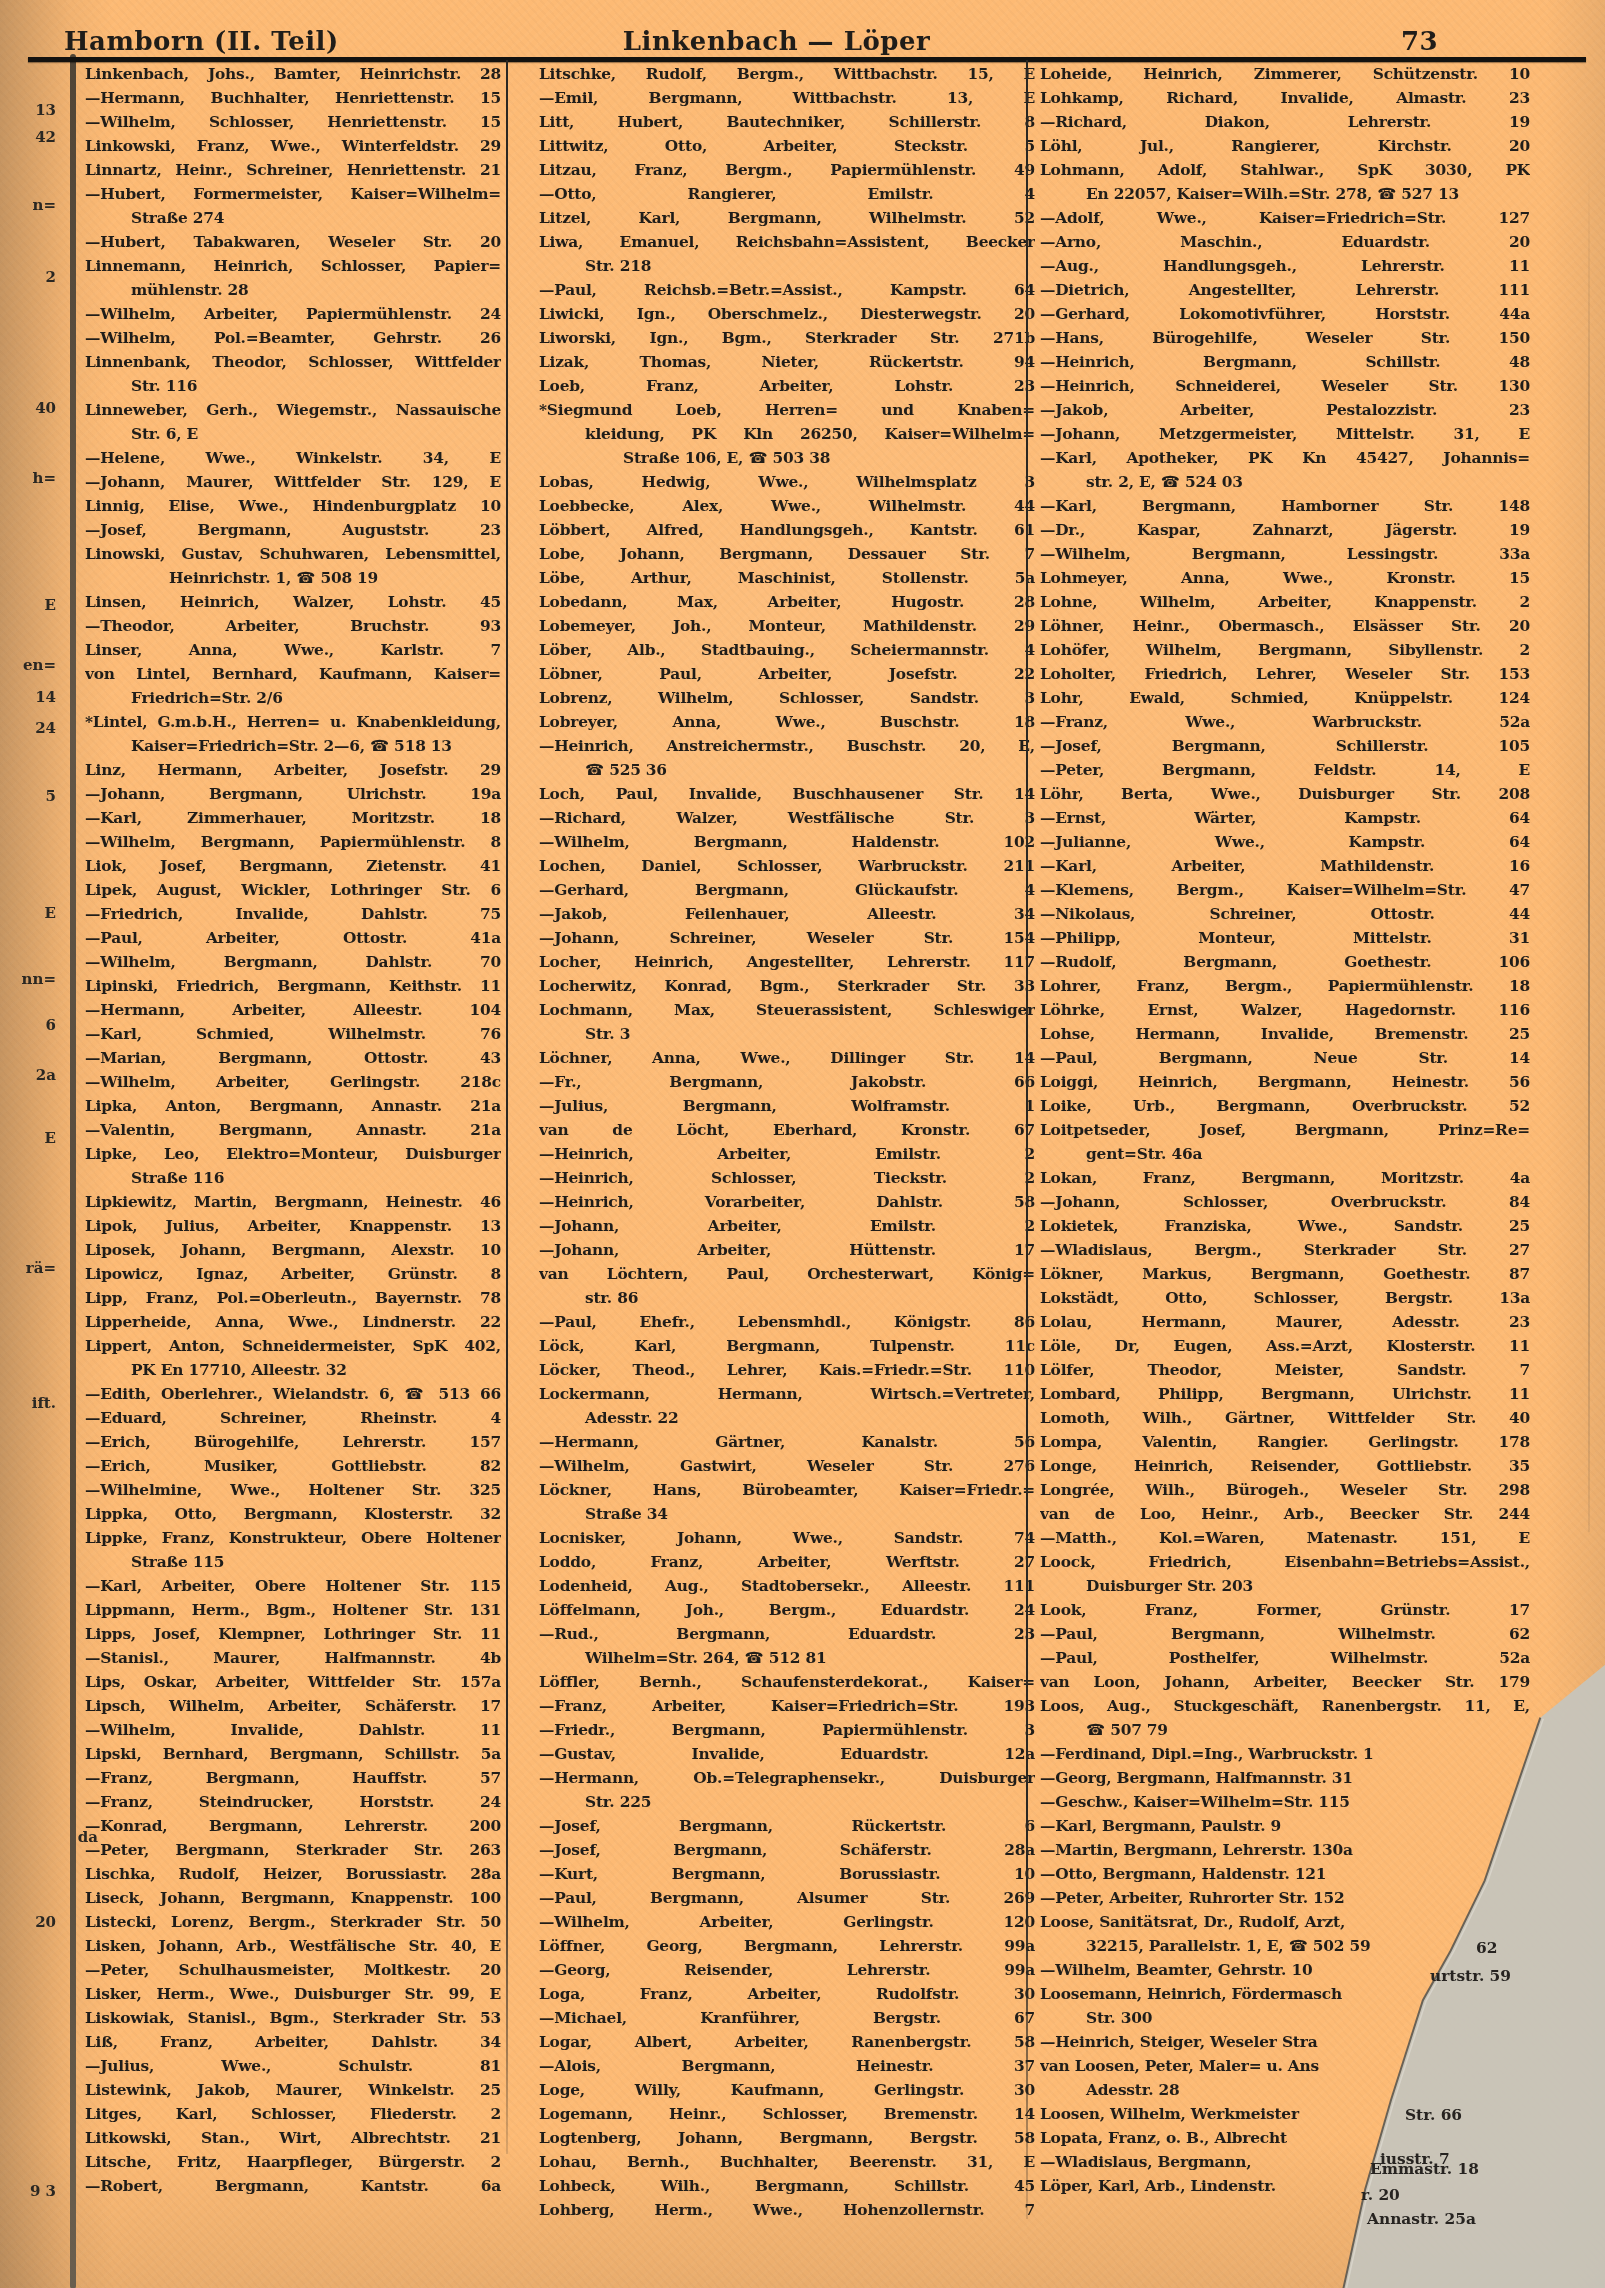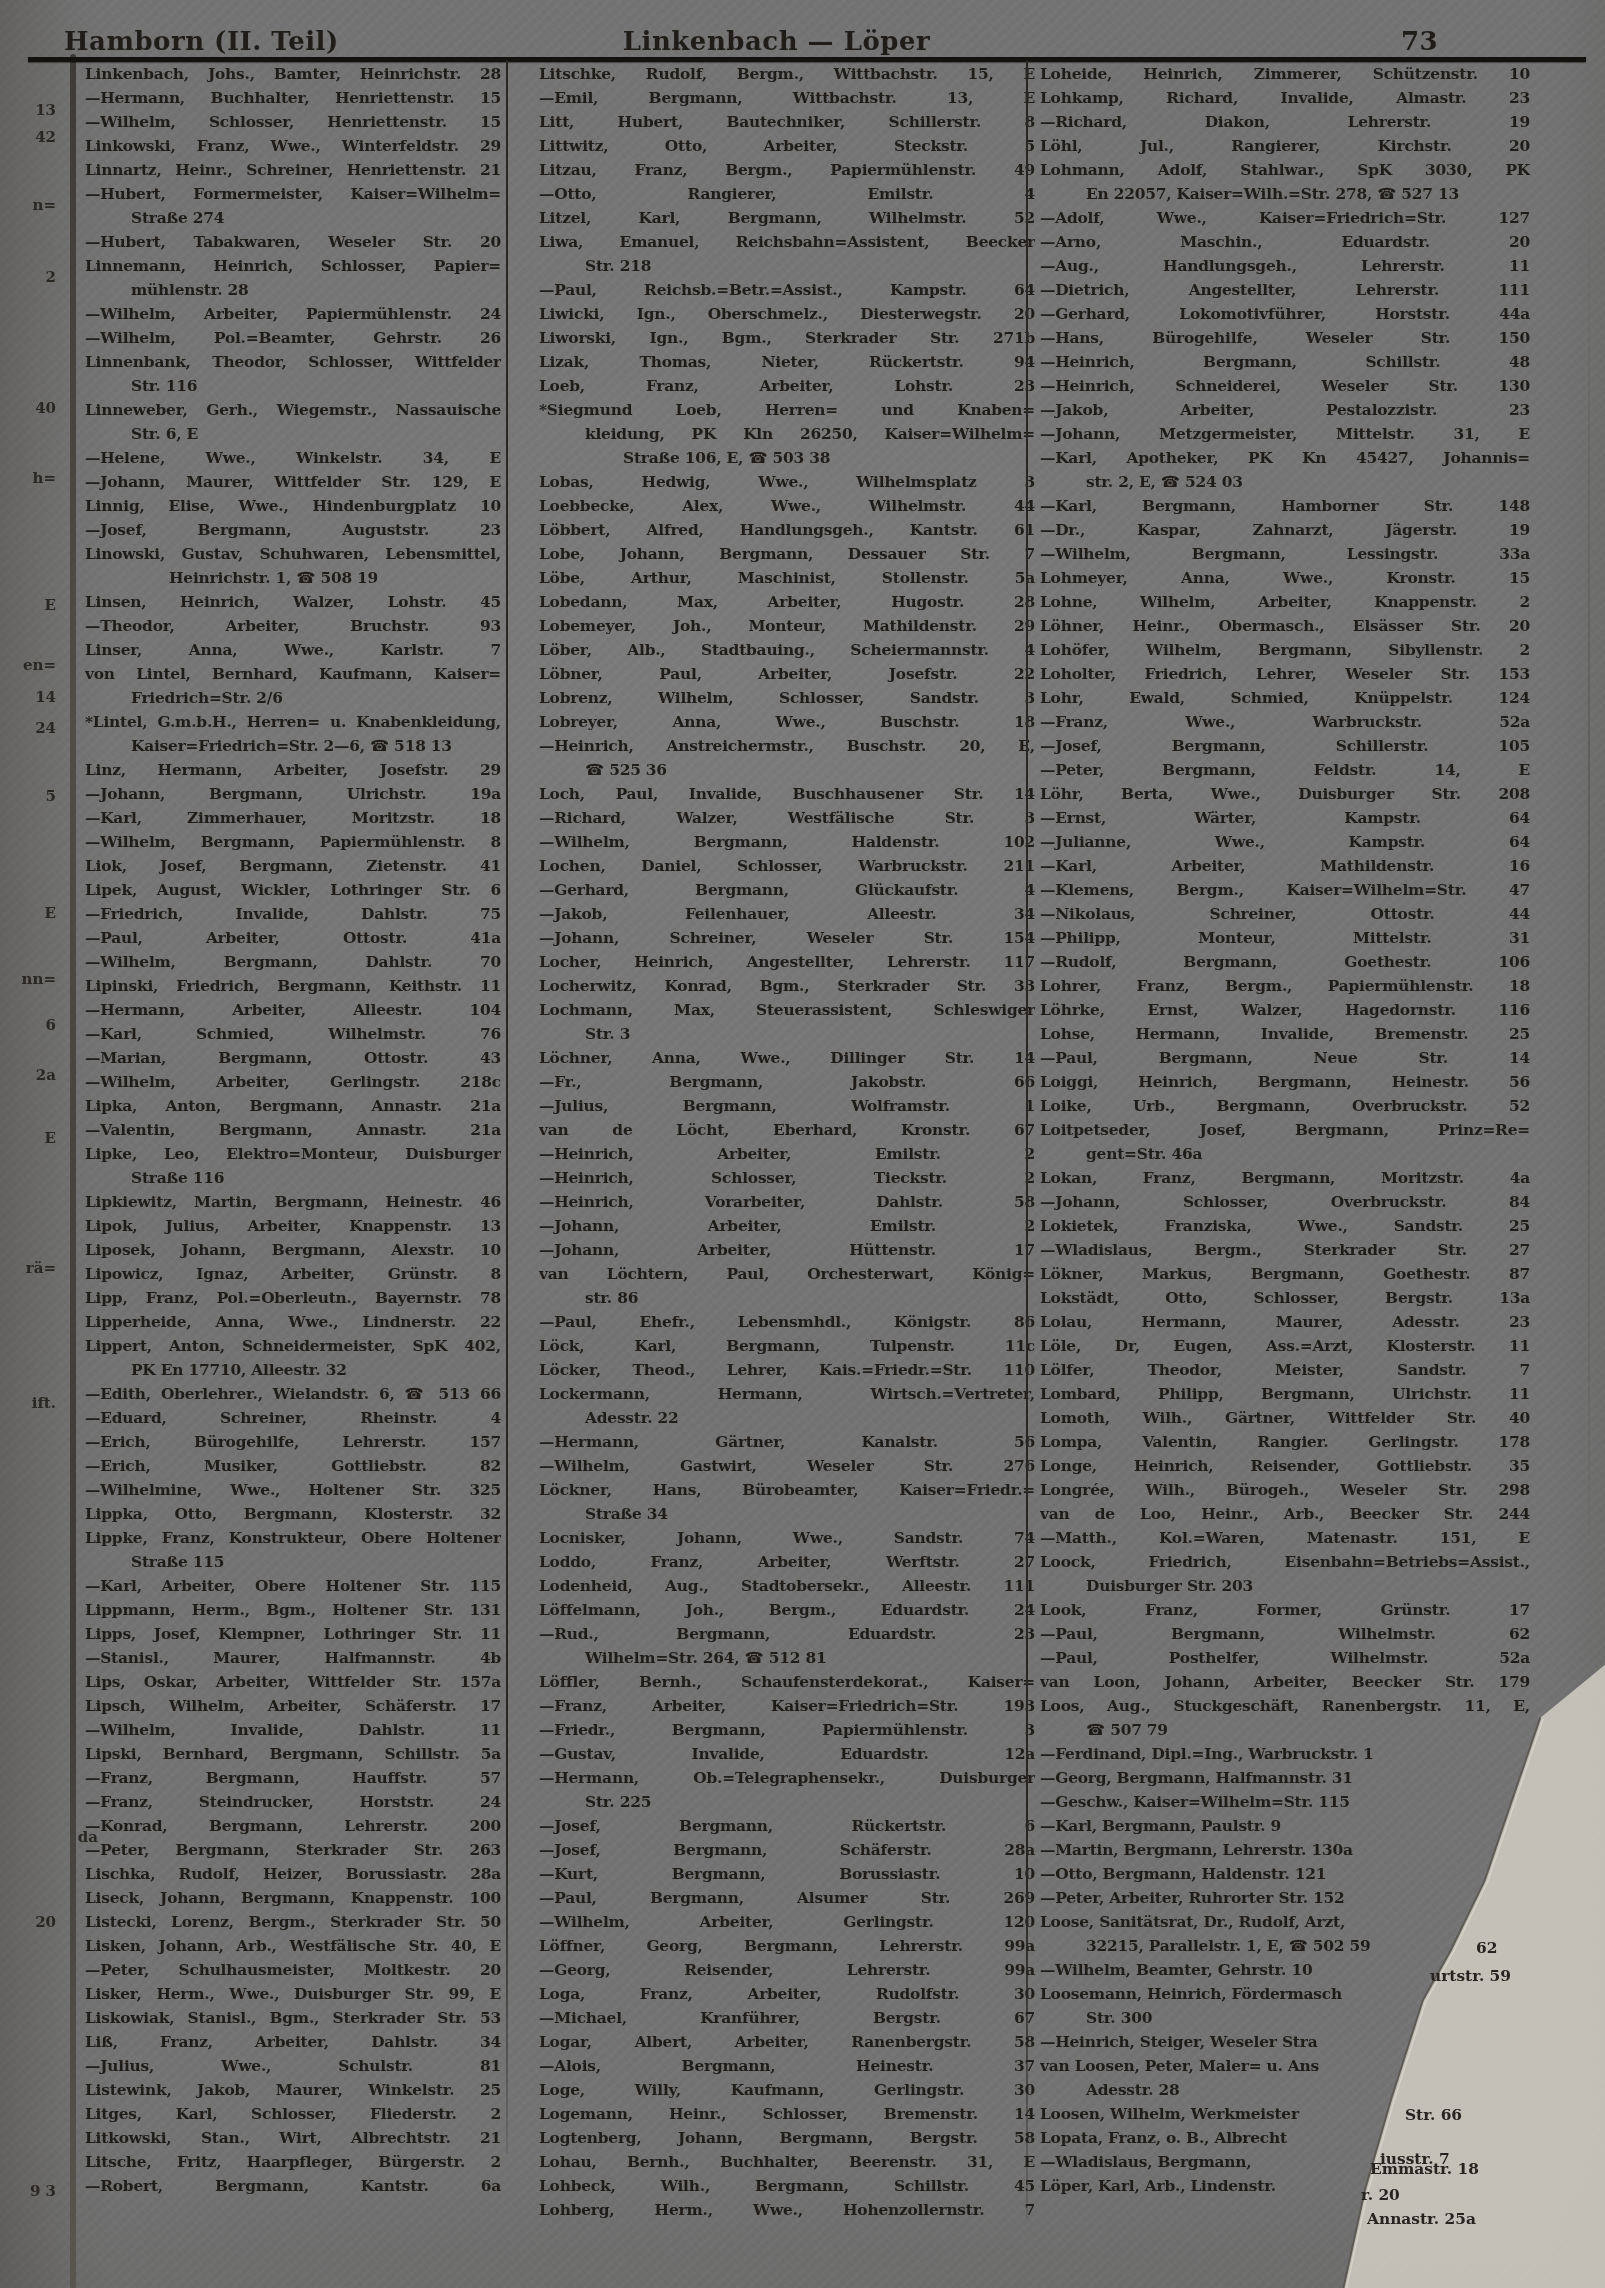--- a/index.html
+++ b/index.html
@@ -1,17 +1,17 @@
 <!DOCTYPE html>
 <html><head>
 <meta charset="utf-8">
 <style>
   html,body{margin:0;padding:0;}
   body{width:1606px;height:2289px;background:#8f8d86;}
-  .page{position:relative;width:1606px;height:2289px;background:#737373;overflow:hidden;
+  .page{position:relative;width:1606px;height:2289px;background:#fdba74;overflow:hidden;
         font-family:"DejaVu Serif","DejaVu Sans",serif;color:#201d19;}
   .texture{position:absolute;inset:0;pointer-events:none;background:
     radial-gradient(ellipse 896px 697px at 45% 30%, rgba(255,255,255,.06), transparent),
     linear-gradient(90deg, rgba(56,52,46,.28), rgba(56,52,46,.06) 70px, transparent 114px),
     linear-gradient(270deg, rgba(56,52,46,.10), transparent 60px),
     linear-gradient(0deg, rgba(56,52,46,.10), transparent 149px),
     repeating-linear-gradient(48deg, rgba(0,0,0,.02) 0 2px, transparent 2px 6px),
     repeating-linear-gradient(-43deg, rgba(255,255,255,.025) 0 3px, transparent 3px 8px);}
   .ht{position:absolute;top:26px;font-weight:bold;font-size:26px;letter-spacing:0.5px;white-space:nowrap;}
   .ht.left{left:64px;}

